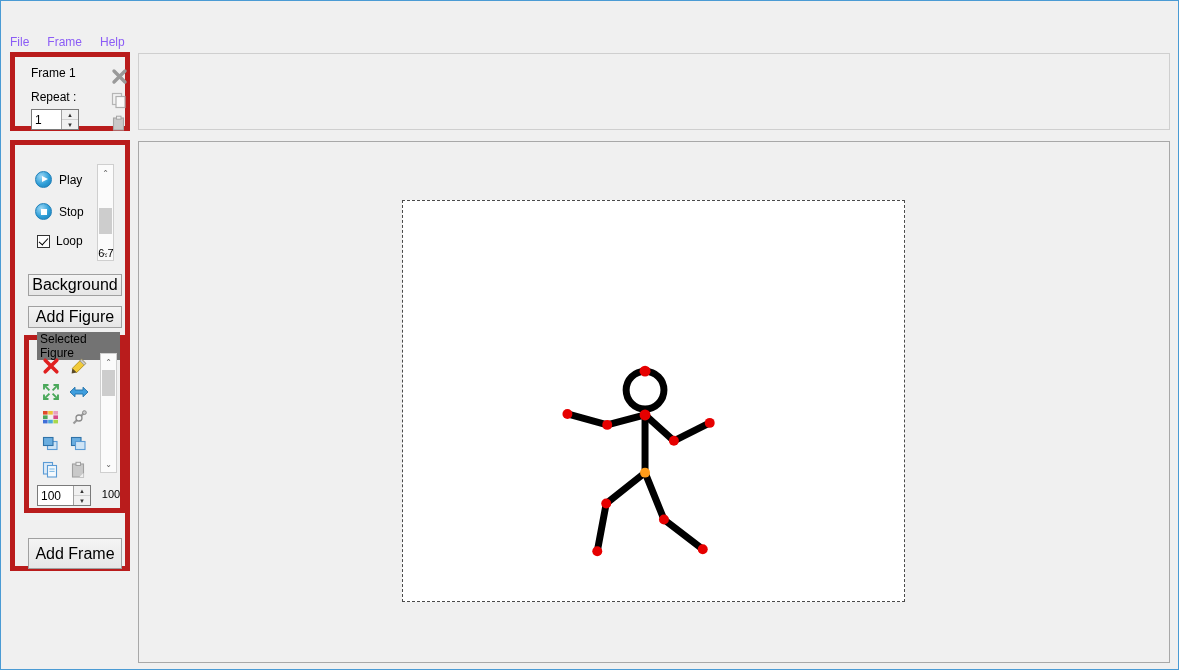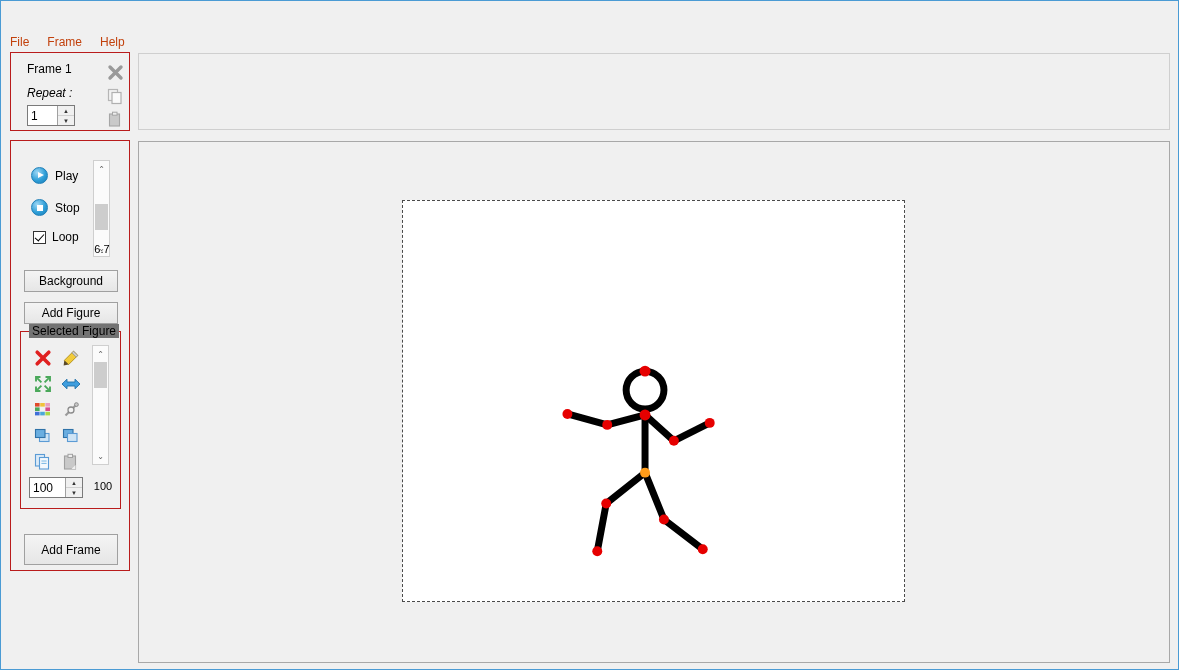--- a/index.html
+++ b/index.html
@@ -67,29 +67,29 @@
     width: 100%;
     height: 20px;
     display: flex;
     align-items: center;
     background: #f0f0f0;
     padding-left: 9px;
     box-sizing: border-box;
   }
   .menuitem {
     font-size: 12px;
-    color: #c2410c;
+    color: #8b5cf6;
     padding: 1px 9px 1px 0;
     margin-right: 9px;
   }
 
   
   .group {
     position: absolute;
-    border: 1px solid #b91c1c;
+    border: 5px solid #b91c1c;
     background: #f0f0f0;
     box-sizing: border-box;
   }
   .group-label {
     position: absolute;
     top: -8px;
     left: 8px;
     background: #737373;
     font-size: 12px;
     color: #000;
@@ -105,21 +105,20 @@
     position: absolute;
     left: 16px; top: 9px;
     font-size: 12px;
     color: #000;
   }
   .repeat-label {
     position: absolute;
     left: 16px; top: 33px;
     font-size: 12px;
     color: #000;
-    font-style: italic;
   }
 
   
   .spinbox {
     position: absolute;
     display: flex;
     border: 1px solid #7a7a7a;
     background: #ffffff;
     box-sizing: border-box;
     height: 21px;
@@ -259,21 +258,21 @@
     font-size: 11px;
     color: #000;
     text-align: center;
   }
 
   
   .btn {
     position: absolute;
     background: linear-gradient(#f4f4f4, #e6e6e6);
     border: 1px solid #a0a0a0;
-    font-size: 12px;
+    font-size: 16px;
     font-family: "Liberation Sans", sans-serif;
     color: #000;
     box-sizing: border-box;
     display: flex;
     align-items: center;
     justify-content: center;
     padding: 0;
   }
 
   

